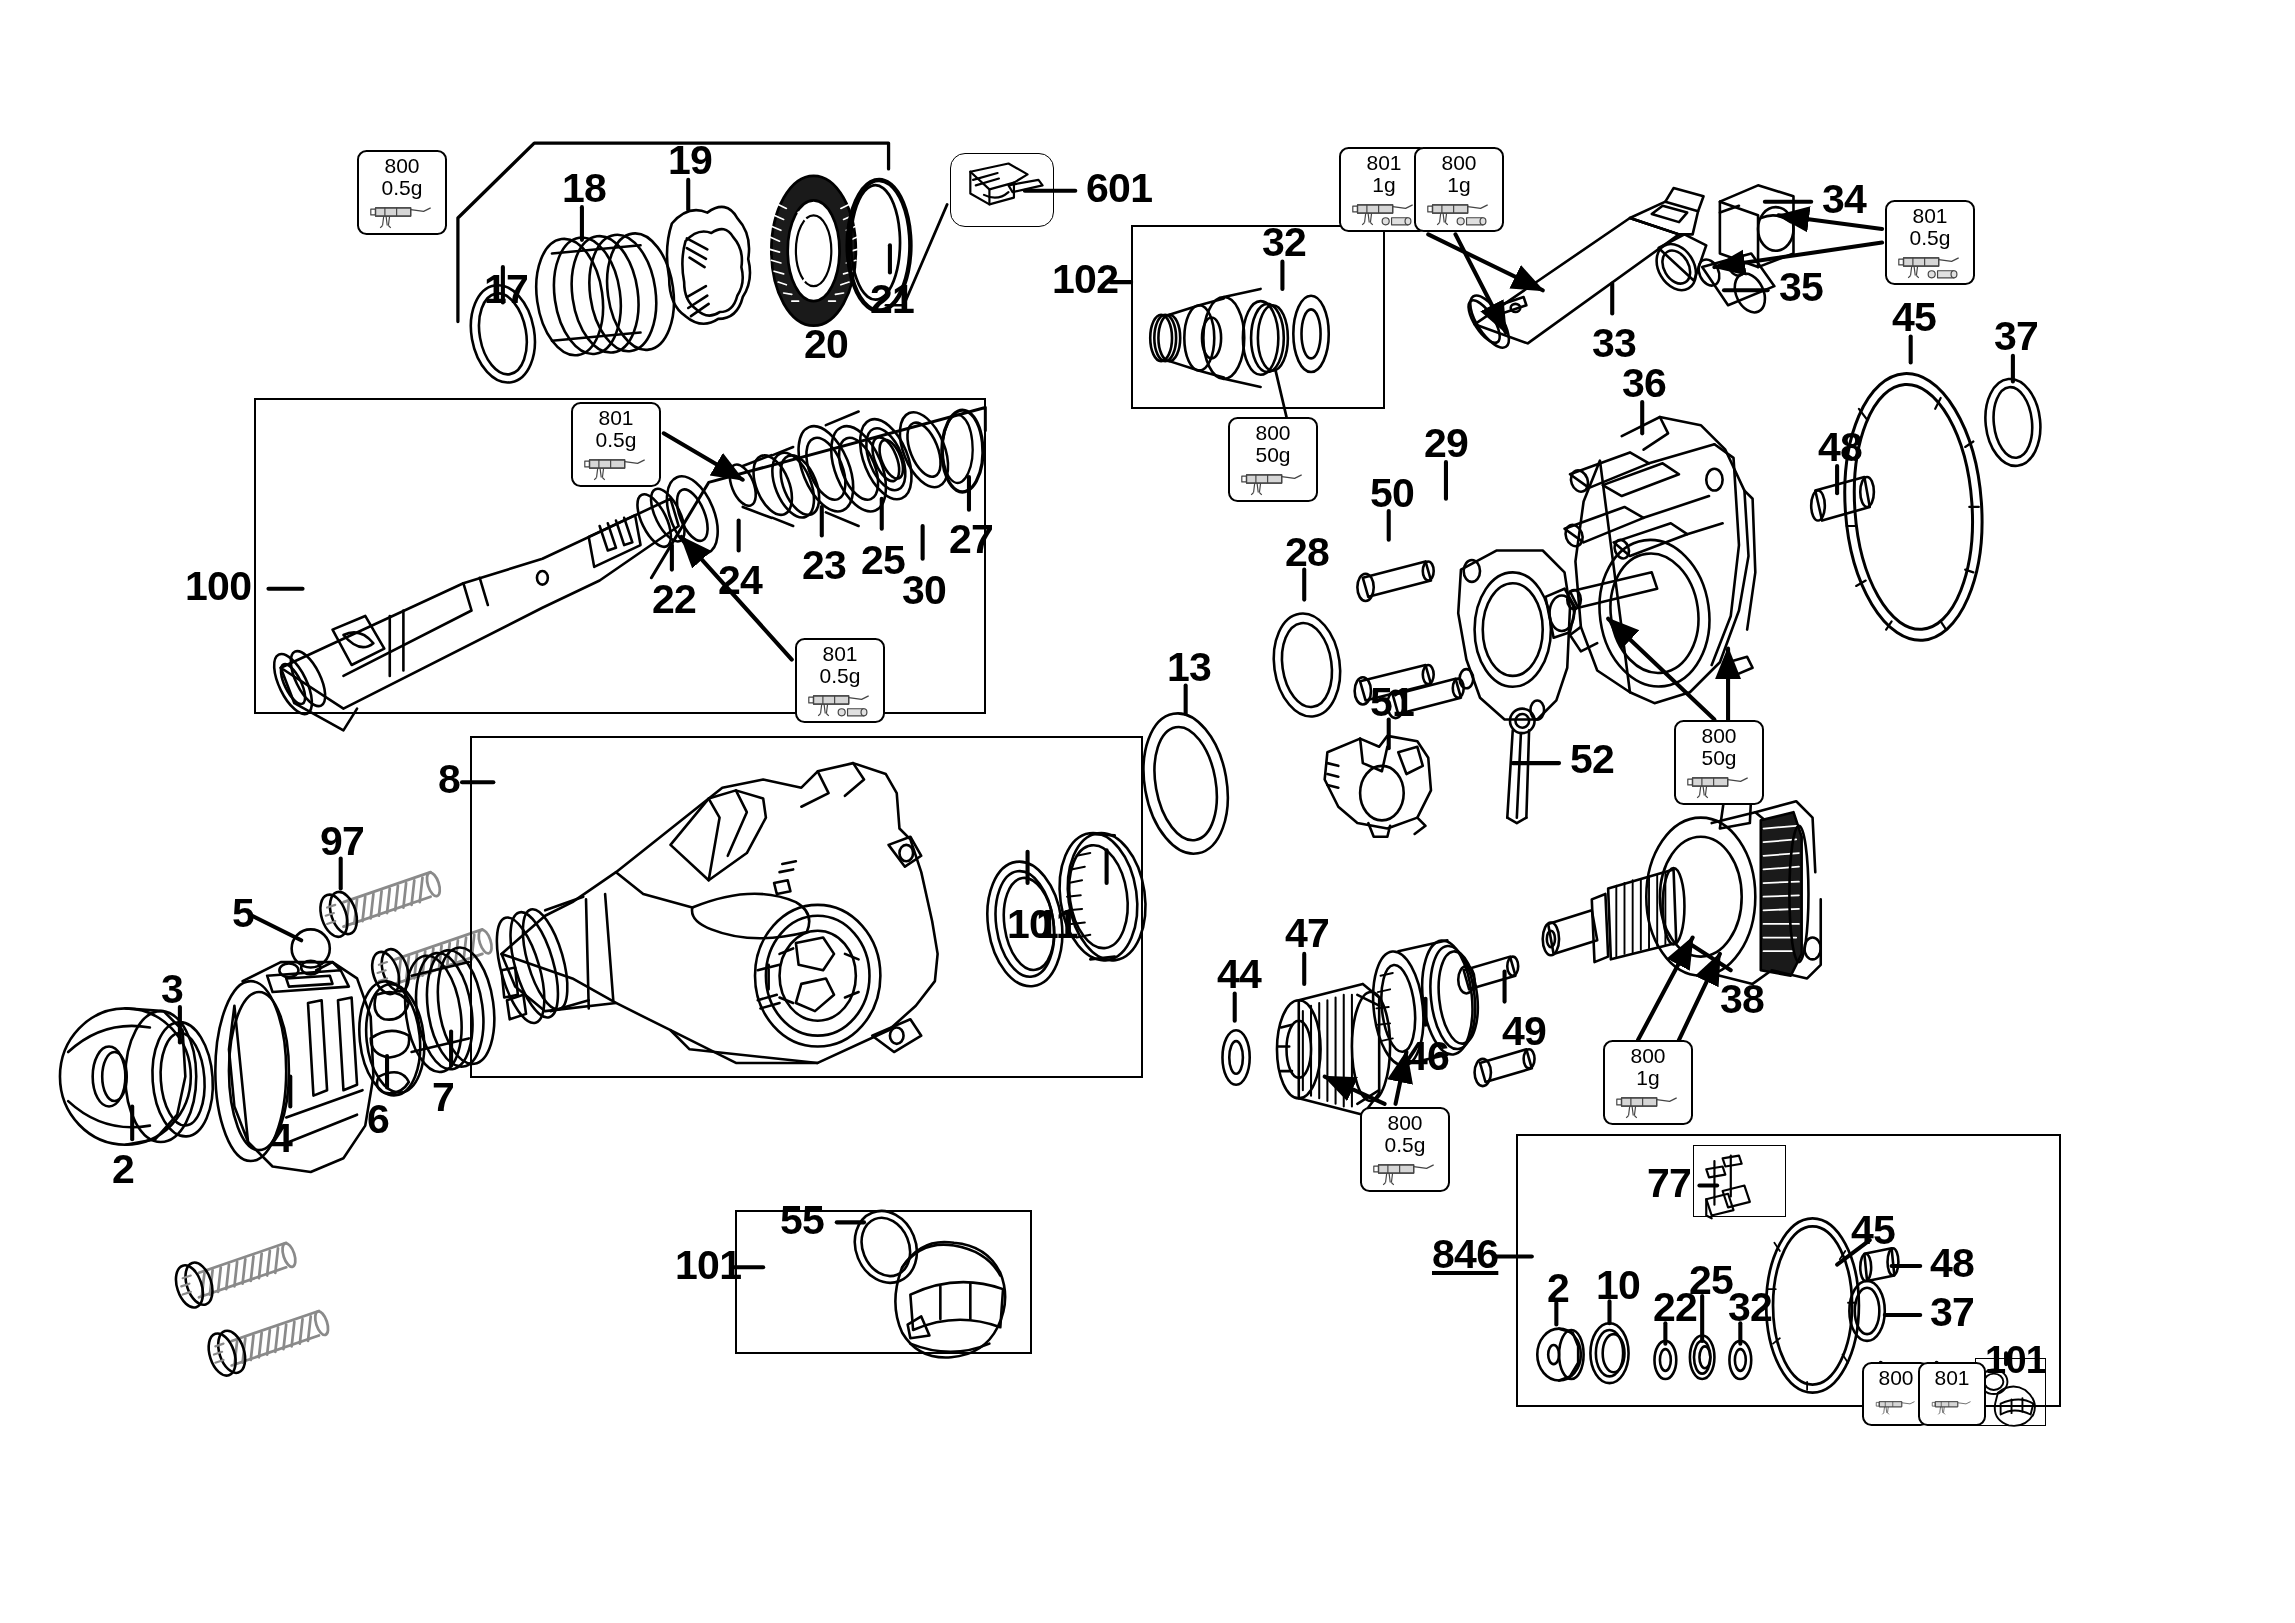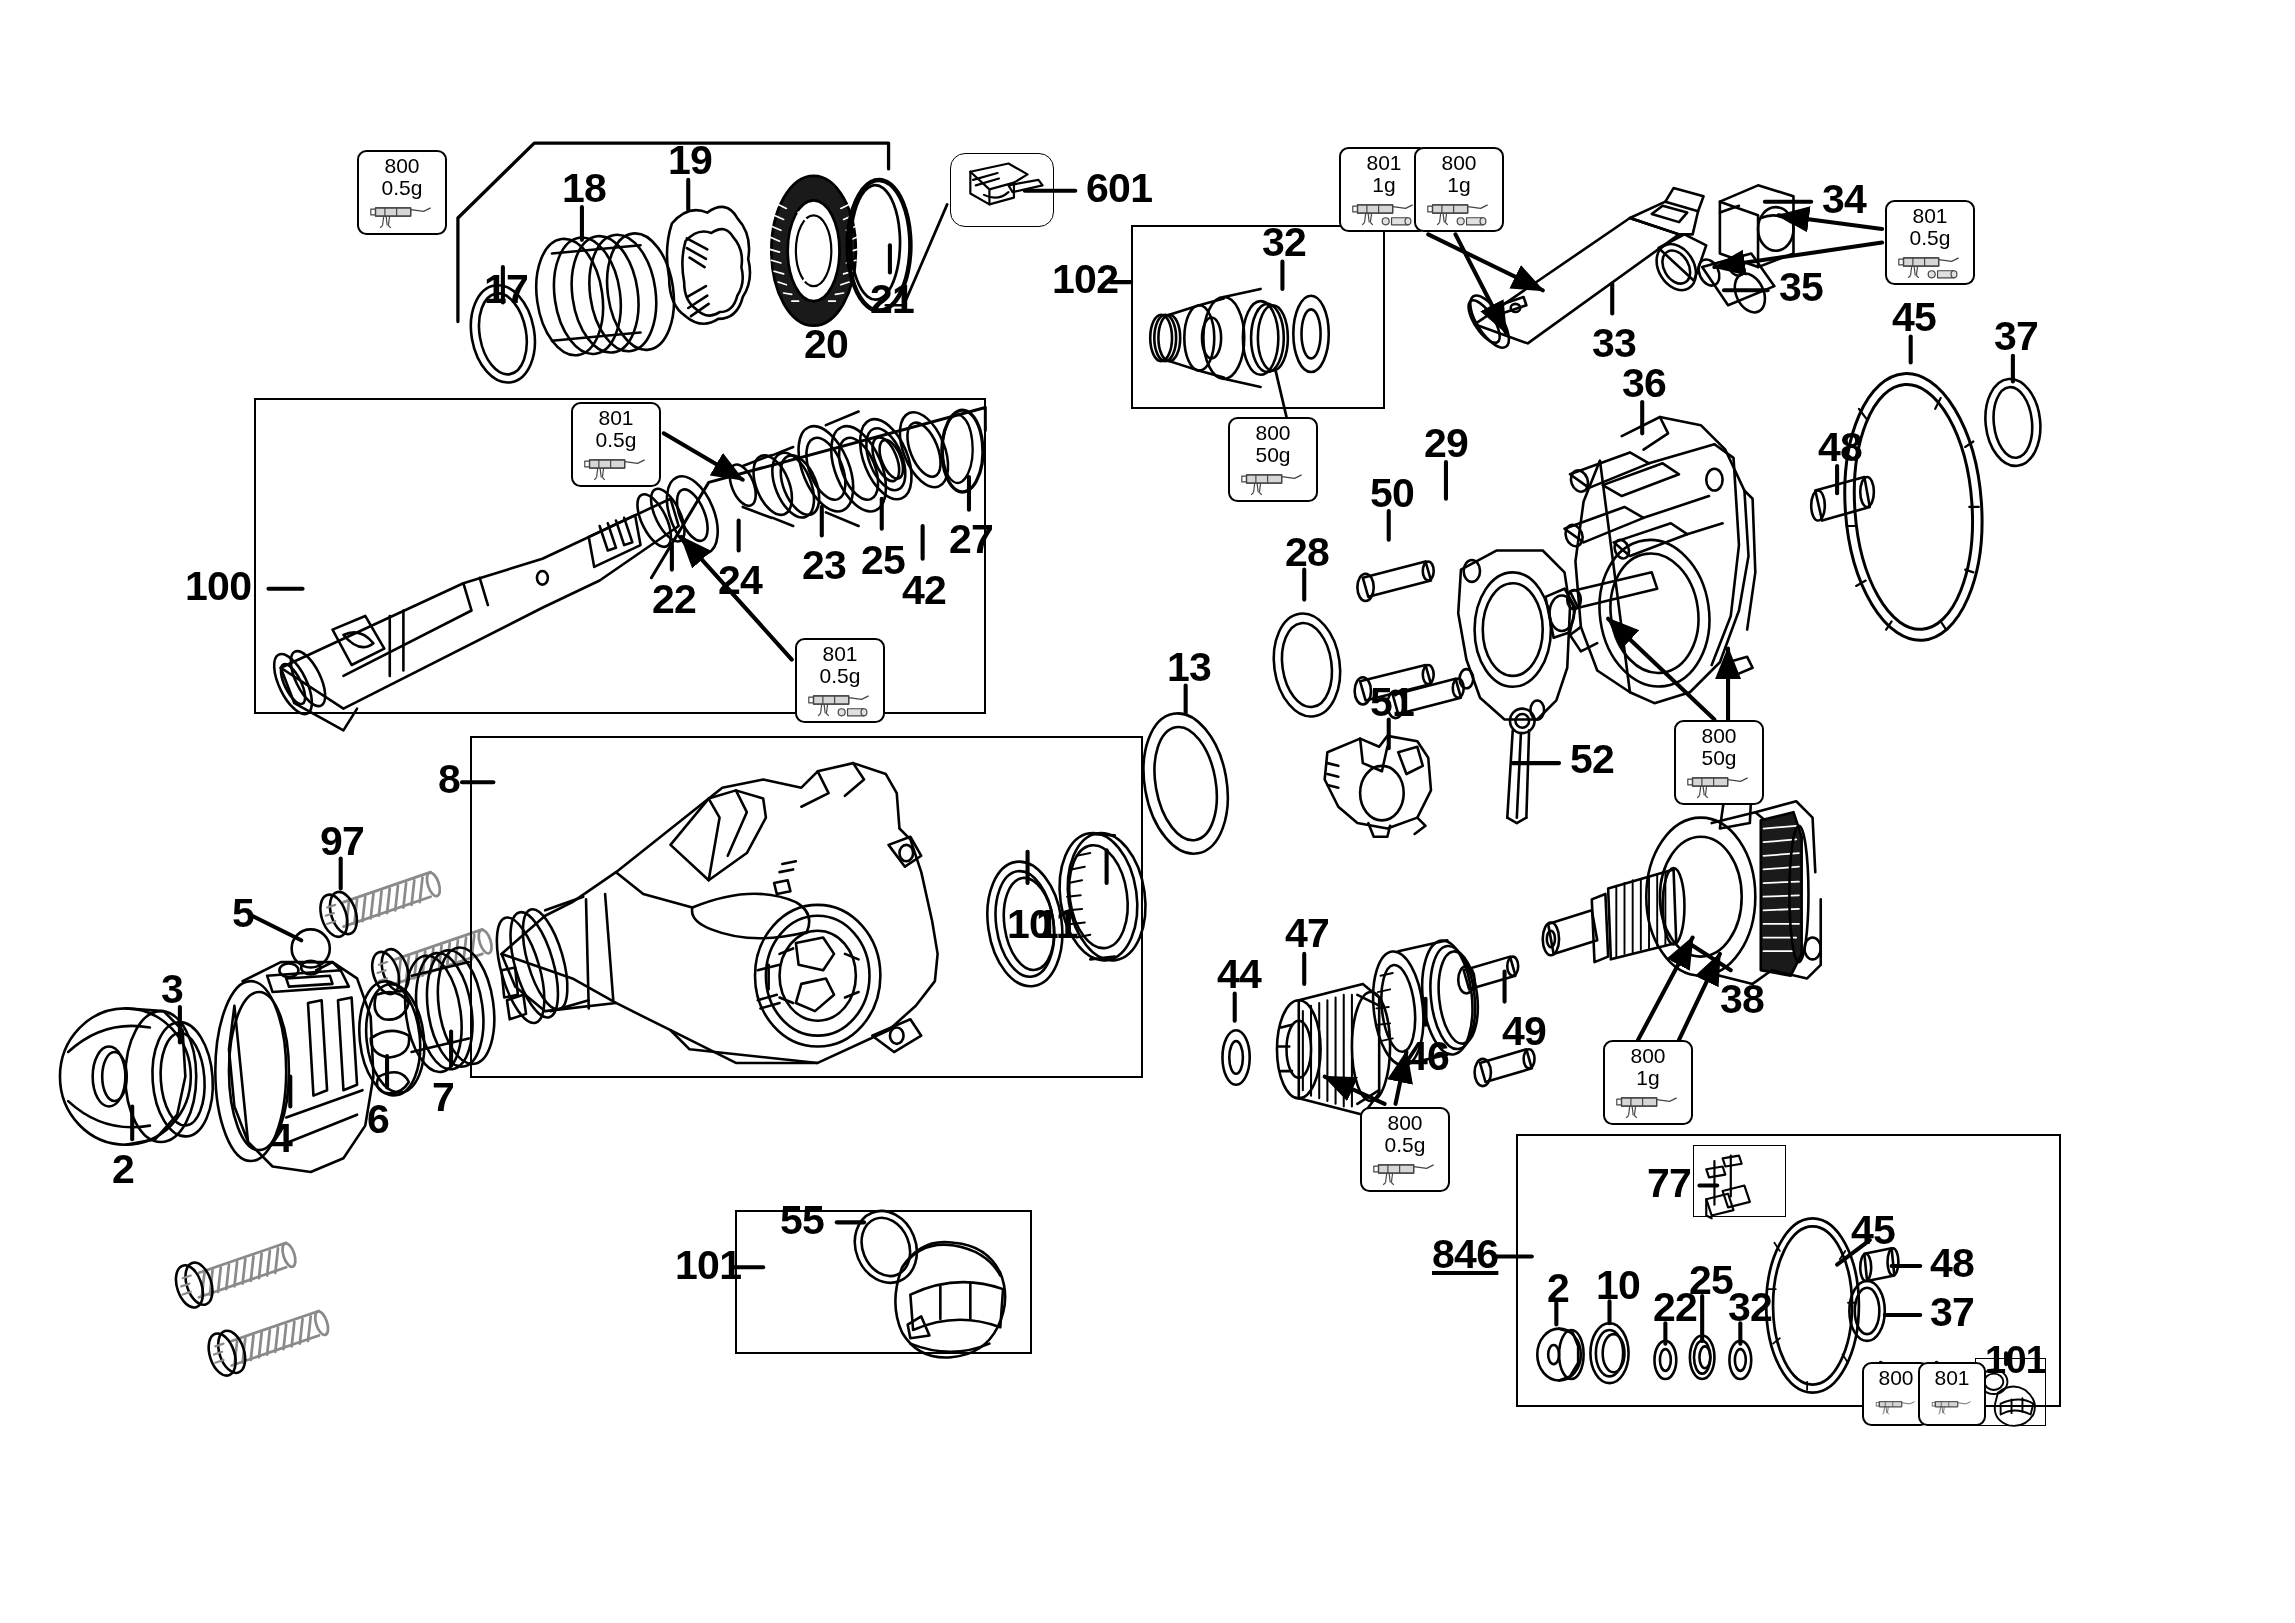--- a/index.html
+++ b/index.html
@@ -995,21 +995,21 @@
       <div class="partnum pn-lg" style="left: 1592px; top: 323px;">33</div>
       <div class="partnum pn-lg" style="left: 1892px; top: 297px;">45</div>
       <div class="partnum pn-lg" style="left: 1994px; top: 316px;">37</div>
       <div class="partnum pn-lg" style="left: 1622px; top: 363px;">36</div>
       <div class="partnum pn-lg" style="left: 1818px; top: 427px;">48</div>
       <div class="partnum pn-lg" style="left: 185px; top: 566px;">100</div>
       <div class="partnum pn-lg" style="left: 652px; top: 579px;">22</div>
       <div class="partnum pn-lg" style="left: 718px; top: 560px;">24</div>
       <div class="partnum pn-lg" style="left: 802px; top: 545px;">23</div>
       <div class="partnum pn-lg" style="left: 861px; top: 540px;">25</div>
-      <div class="partnum pn-lg" style="left: 902px; top: 570px;">42</div>
+      <div class="partnum pn-lg" style="left: 902px; top: 570px;">30</div>
       <div class="partnum pn-lg" style="left: 949px; top: 519px;">27</div>
       <div class="partnum pn-lg" style="left: 1370px; top: 473px;">50</div>
       <div class="partnum pn-lg" style="left: 1424px; top: 423px;">29</div>
       <div class="partnum pn-lg" style="left: 1285px; top: 532px;">28</div>
       <div class="partnum pn-lg" style="left: 1167px; top: 647px;">13</div>
       <div class="partnum pn-lg" style="left: 438px; top: 759px;">8</div>
       <div class="partnum pn-lg" style="left: 1370px; top: 682px;">51</div>
       <div class="partnum pn-lg" style="left: 1570px; top: 739px;">52</div>
       <div class="partnum pn-lg" style="left: 1007px; top: 904px;">10</div>
       <div class="partnum pn-lg" style="left: 1036px; top: 904px;">11</div>

